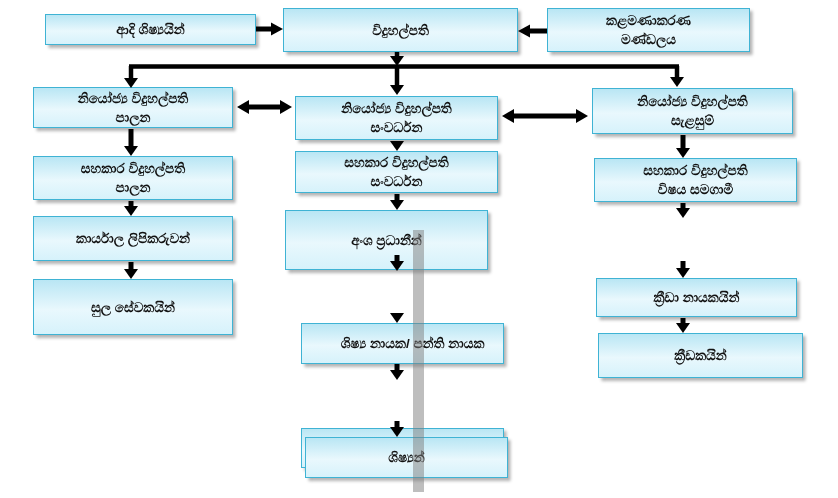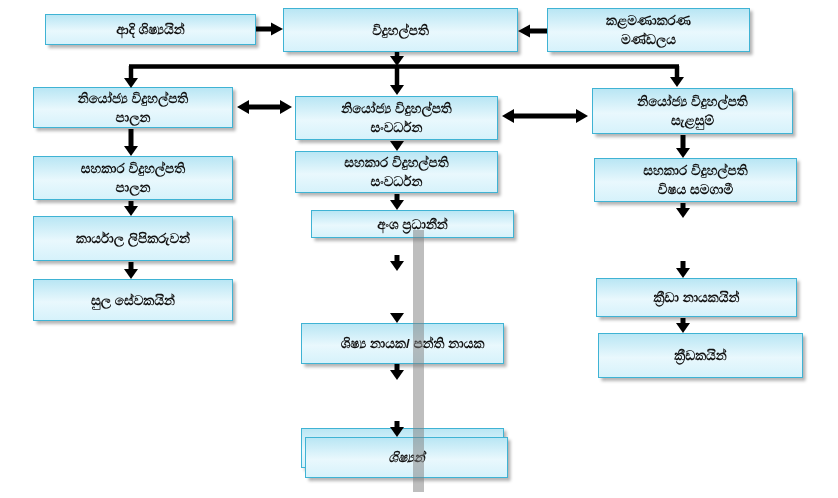--- a/index.html
+++ b/index.html
@@ -43,42 +43,42 @@
     <div class="ln">නියෝජ්‍ය විදුහල්පති</div>
     <div class="ln">පාලන</div>
   </div>
   <div class="box" style="left:33px;top:156px;width:200px;height:44px;">
     <div class="ln">සහකාර විදුහල්පති</div>
     <div class="ln">පාලන</div>
   </div>
   <div class="box" style="left:33px;top:216px;width:200px;height:45px;">
     <div class="ln">කාර්යාල ලිපිකරුවන්</div>
   </div>
-  <div class="box" style="left:33px;top:279px;width:200px;height:42px;align-items:center;">
+  <div class="box" style="left:33px;top:279px;width:200px;height:56px;align-items:center;">
     <div class="ln">සුල සේවකයින්</div>
   </div>
 
   <div class="box" style="left:295px;top:96px;width:203px;height:44px;">
     <div class="ln">නියෝජ්‍ය විදුහල්පති</div>
     <div class="ln">සංවර්ධන</div>
   </div>
   <div class="box" style="left:295px;top:151px;width:203px;height:42px;">
     <div class="ln">සහකාර විදුහල්පති</div>
     <div class="ln">සංවර්ධන</div>
   </div>
-  <div class="box" style="left:311px;top:210px;width:203px;height:28px;justify-content:center;">
+  <div class="box" style="left:285px;top:210px;width:203px;height:60px;justify-content:center;">
     <div class="ln">අංශ ප්‍රධානීන්</div>
   </div>
   <div class="box" style="left:301px;top:323px;width:203px;height:41px;padding-left:20px;">
     <div class="ln">ශිෂ්‍ය නායක/ පන්ති නායක</div>
   </div>
   <div class="box" style="left:301px;top:380px;width:203px;height:40px;margin-top:48px;">
     <div class="ln">විෂය නායකයින්</div>
   </div>
-  <div class="box" style="left:305px;top:437px;width:203px;height:41px;font-style:italic;">
+  <div class="box" style="left:305px;top:437px;width:203px;height:41px;">
     <div class="ln">ශිෂ්‍යන්</div>
   </div>
 
   <div class="box" style="left:592px;top:88px;width:201px;height:46px;">
     <div class="ln">නියෝජ්‍ය විදුහල්පති</div>
     <div class="ln">සැළසුම්</div>
   </div>
   <div class="box" style="left:594px;top:158px;width:203px;height:44px;">
     <div class="ln">සහකාර විදුහල්පති</div>
     <div class="ln">විෂය සමගාමී</div>

